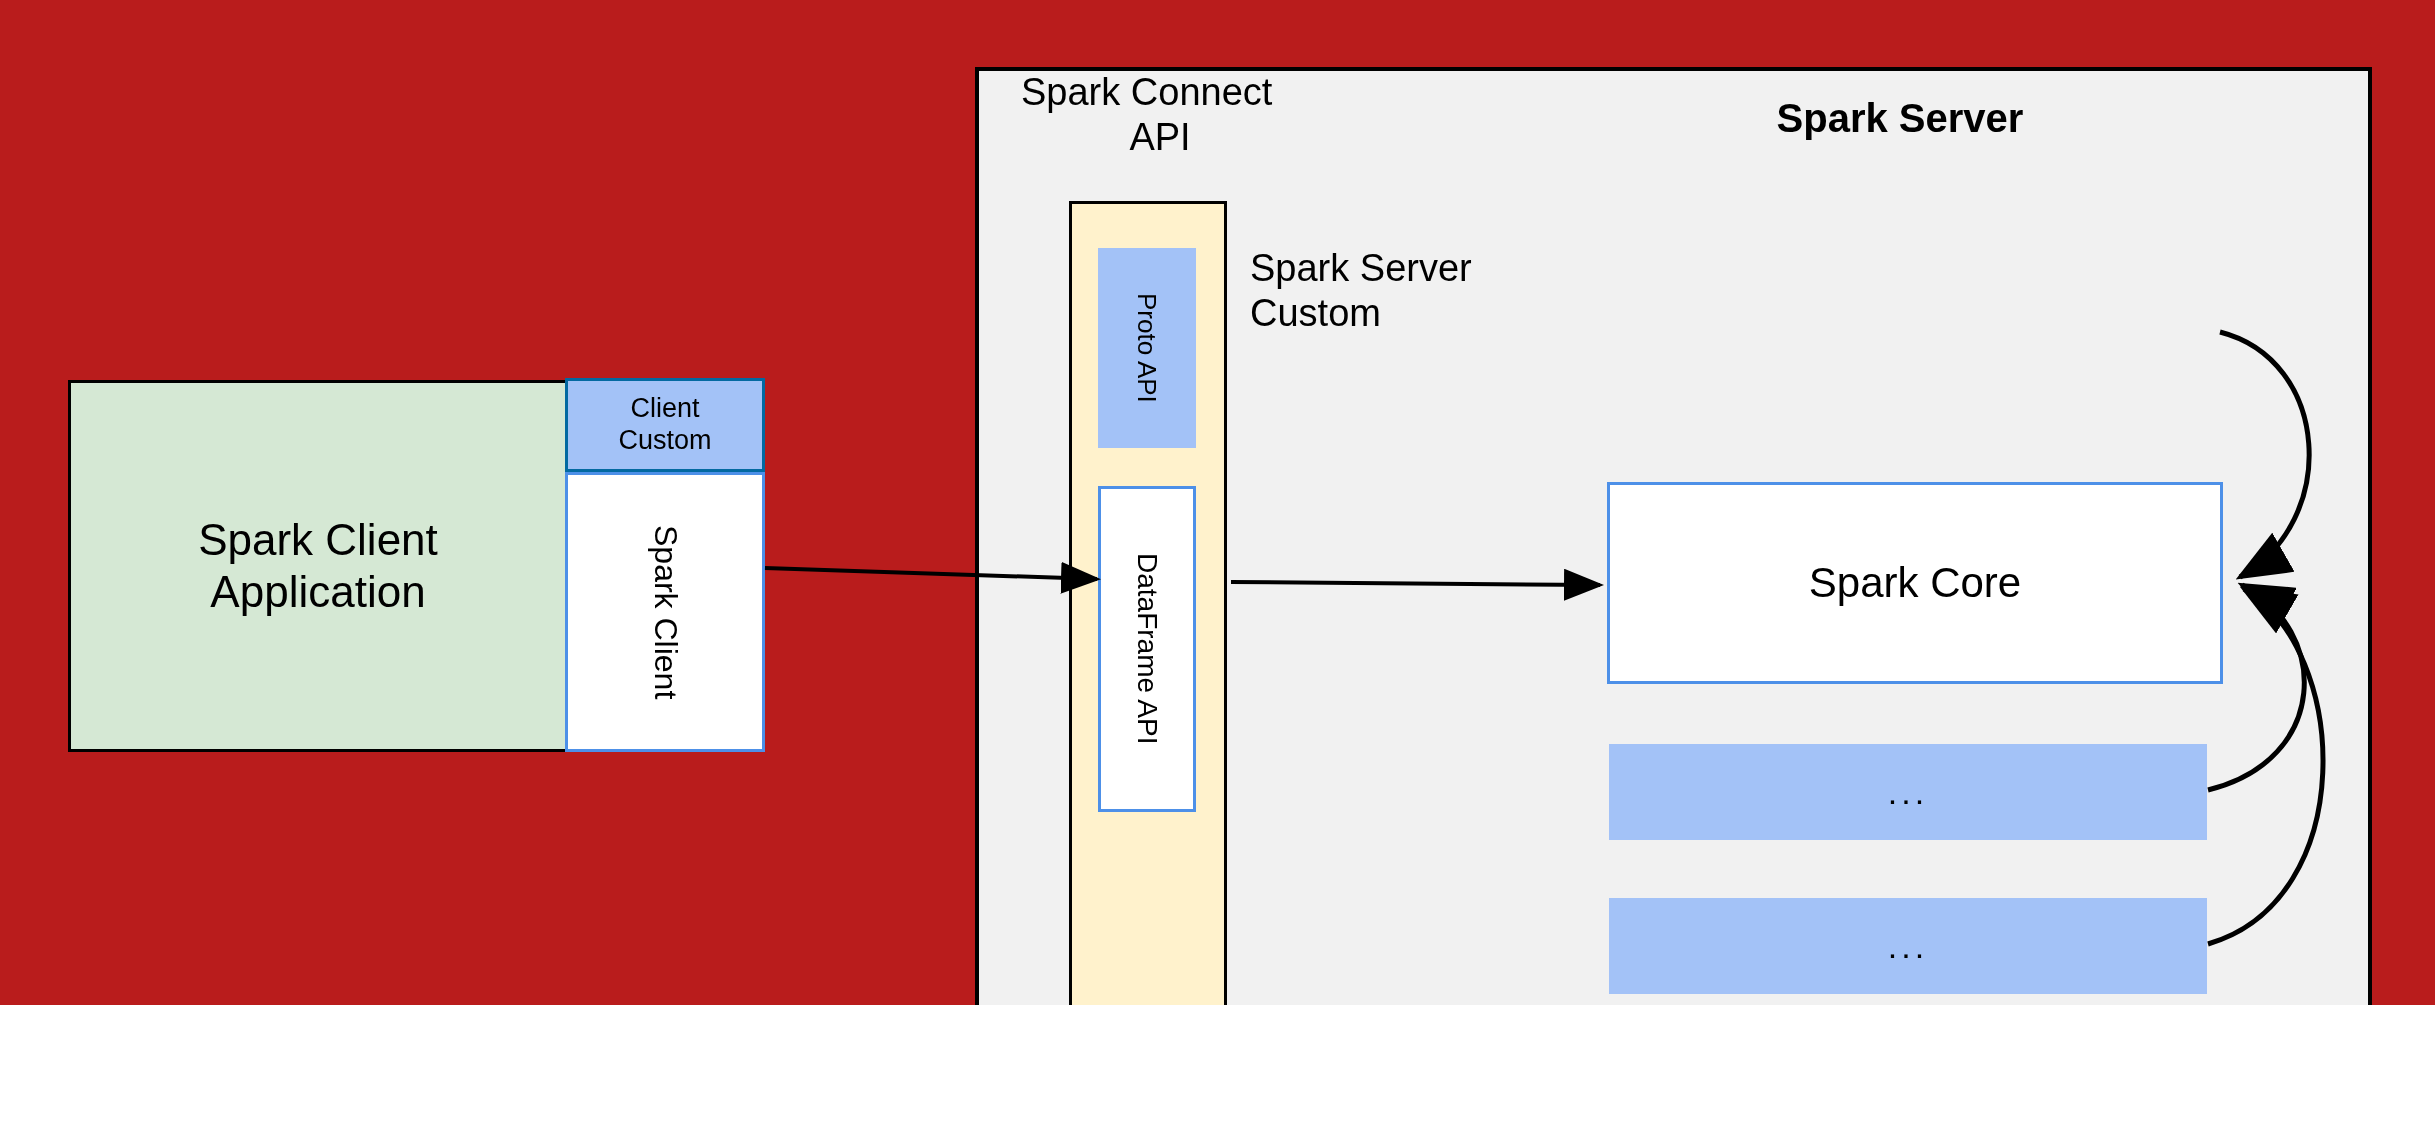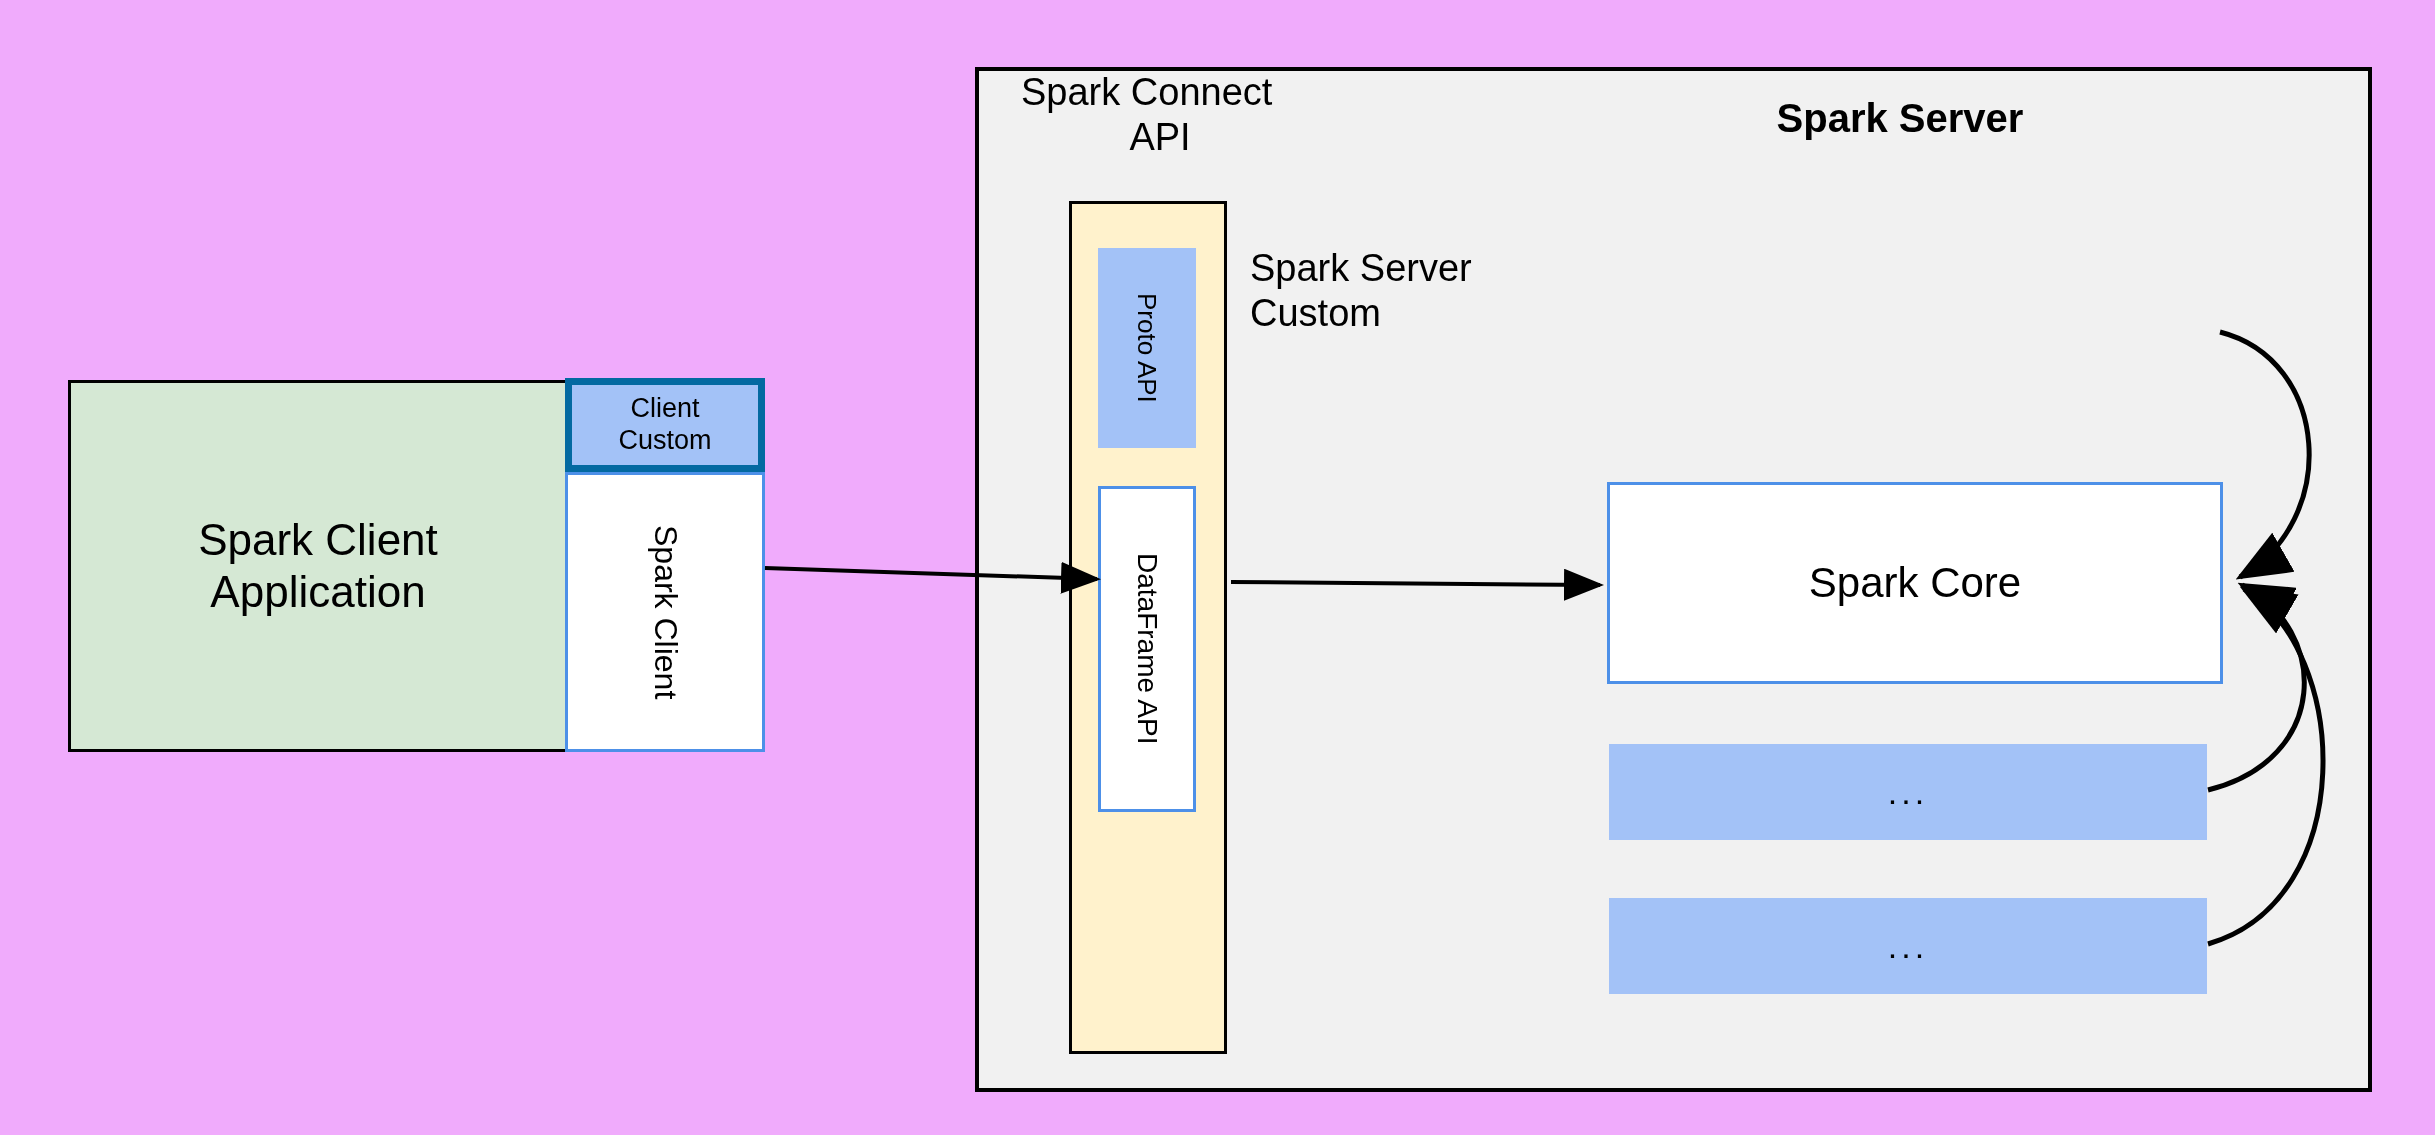--- a/index.html
+++ b/index.html
@@ -7,22 +7,22 @@
     padding: 0;
     background: #ffffff;
   }
   body {
     font-family: "Liberation Sans", sans-serif;
     color: #000000;
   }
   #canvas {
     position: relative;
     width: 2435px;
-    height: 1135px;
-    background: #f0abfc;
+    height: 1005px;
+    background: #b91c1c;
     overflow: hidden;
   }
   .box {
     position: absolute;
     box-sizing: border-box;
     display: flex;
     align-items: center;
     justify-content: center;
     text-align: center;
     line-height: 1.18;
@@ -30,21 +30,21 @@
   
   #client-app-box {
     left: 68px; top: 380px; width: 500px; height: 372px;
     background: #d5e8d4;
     border: 3px solid #000000;
     font-size: 44px;
   }
   #client-package-box {
     left: 565px; top: 378px; width: 200px; height: 94px;
     background: #a3c2f7;
-    border: 7px solid #0369a1;
+    border: 3px solid #0369a1;
     font-size: 27px;
   }
   #spark-client-box {
     left: 565px; top: 472px; width: 200px; height: 280px;
     background: #ffffff;
     border: 3px solid #4d90e8;
     font-size: 32px;
   }
   .rot90 {
     writing-mode: vertical-rl;

